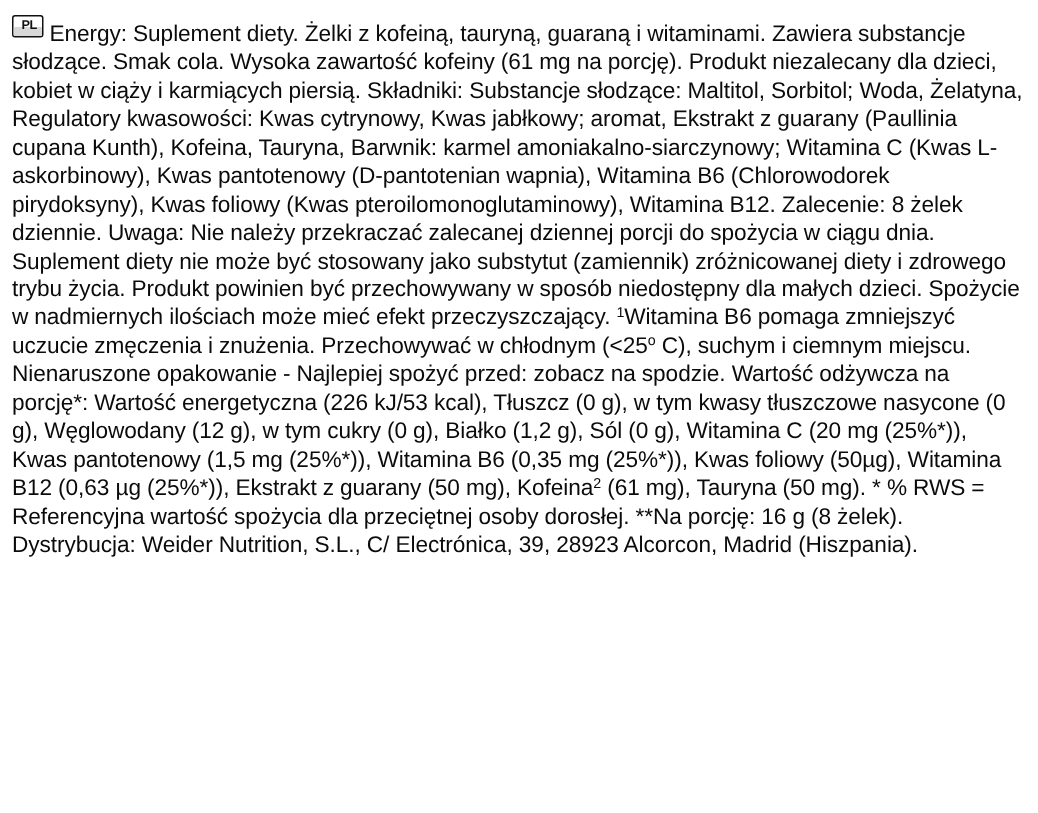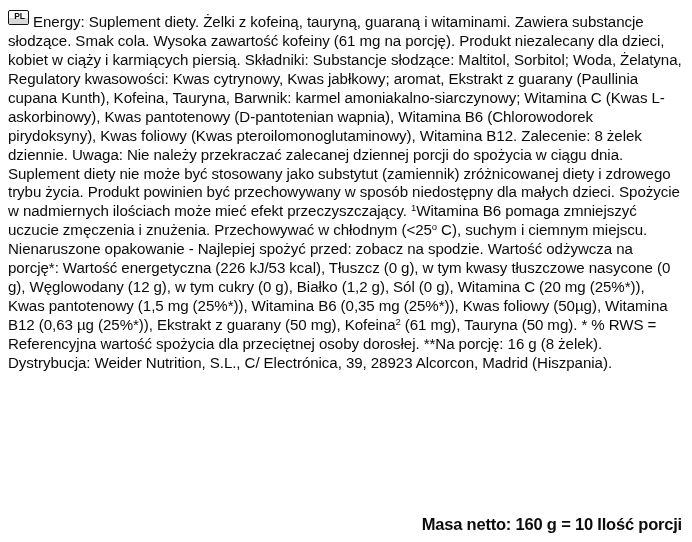--- a/index.html
+++ b/index.html
@@ -80,15 +80,14 @@
 
 <div class="label">
 
   <div class="body-text">
     <span class="flag">
       <span class="flag-bottom"></span>
       <span class="flag-code">PL</span>
     </span><span id="runs"><span class="seg bold">Energy:</span><span class="seg"> Suplement diety. Żelki z kofeiną, tauryną, guaraną i witaminami. Zawiera substancje słodzące. Smak cola. Wysoka zawartość kofeiny (61 mg na porcję). Produkt niezalecany dla dzieci, kobiet w ciąży i karmiących piersią. </span><span class="seg bold">Składniki:</span><span class="seg"> Substancje słodzące: Maltitol, Sorbitol; Woda, Żelatyna, Regulatory kwasowości: Kwas cytrynowy, Kwas jabłkowy; aromat, Ekstrakt z guarany (Paullinia cupana Kunth), Kofeina, Tauryna, Barwnik: karmel amoniakalno-siarczynowy; Witamina C (Kwas L-askorbinowy), Kwas pantotenowy (D-pantotenian wapnia), Witamina B6 (Chlorowodorek pirydoksyny), Kwas foliowy (Kwas pteroilomonoglutaminowy), Witamina B12. </span><span class="seg bold">Zalecenie:</span><span class="seg"> 8 żelek dziennie. </span><span class="seg bold">Uwaga:</span><span class="seg"> Nie należy przekraczać zalecanej dziennej porcji do spożycia w ciągu dnia. Suplement diety nie może być stosowany jako substytut (zamiennik) zróżnicowanej diety i zdrowego trybu życia. Produkt powinien być przechowywany w sposób niedostępny dla małych dzieci. Spożycie w nadmiernych ilościach może mieć efekt przeczyszczający. </span><sup>1</sup><span class="seg">Witamina B6 pomaga zmniejszyć uczucie zmęczenia i znużenia. Przechowywać w chłodnym (&lt;25</span><sup>o</sup><span class="seg"> C), suchym i ciemnym miejscu. Nienaruszone opakowanie - Najlepiej spożyć przed: zobacz na spodzie. </span><span class="seg bold">Wartość odżywcza na porcję*:</span><span class="seg"> Wartość energetyczna (226 kJ/53 kcal), Tłuszcz (0 g), w tym kwasy tłuszczowe nasycone (0 g), Węglowodany (12 g), w tym cukry (0 g), Białko (1,2 g), Sól (0 g), Witamina C (20 mg (25%*)), Kwas pantotenowy (1,5 mg (25%*)), Witamina B6 (0,35 mg (25%*)), Kwas foliowy (50µg), Witamina B12 (0,63 µg (25%*)), Ekstrakt z guarany (50 mg), Kofeina</span><sup>2</sup><span class="seg"> (61 mg), Tauryna (50 mg). * % RWS = Referencyjna wartość spożycia dla przeciętnej osoby dorosłej. **Na porcję: 16 g (8 żelek). </span><span class="seg bold">Dystrybucja:</span><span class="seg"> </span><span class="seg bold">Weider Nutrition, S.L.,</span><span class="seg"> C/ Electrónica, 39, 28923 Alcorcon, Madrid (Hiszpania).</span></span>
   </div>
 
-  <div class="netto">Masa netto: 160 g = 10 Ilość porcji</div>
 
 </div>
 
 </body></html>

